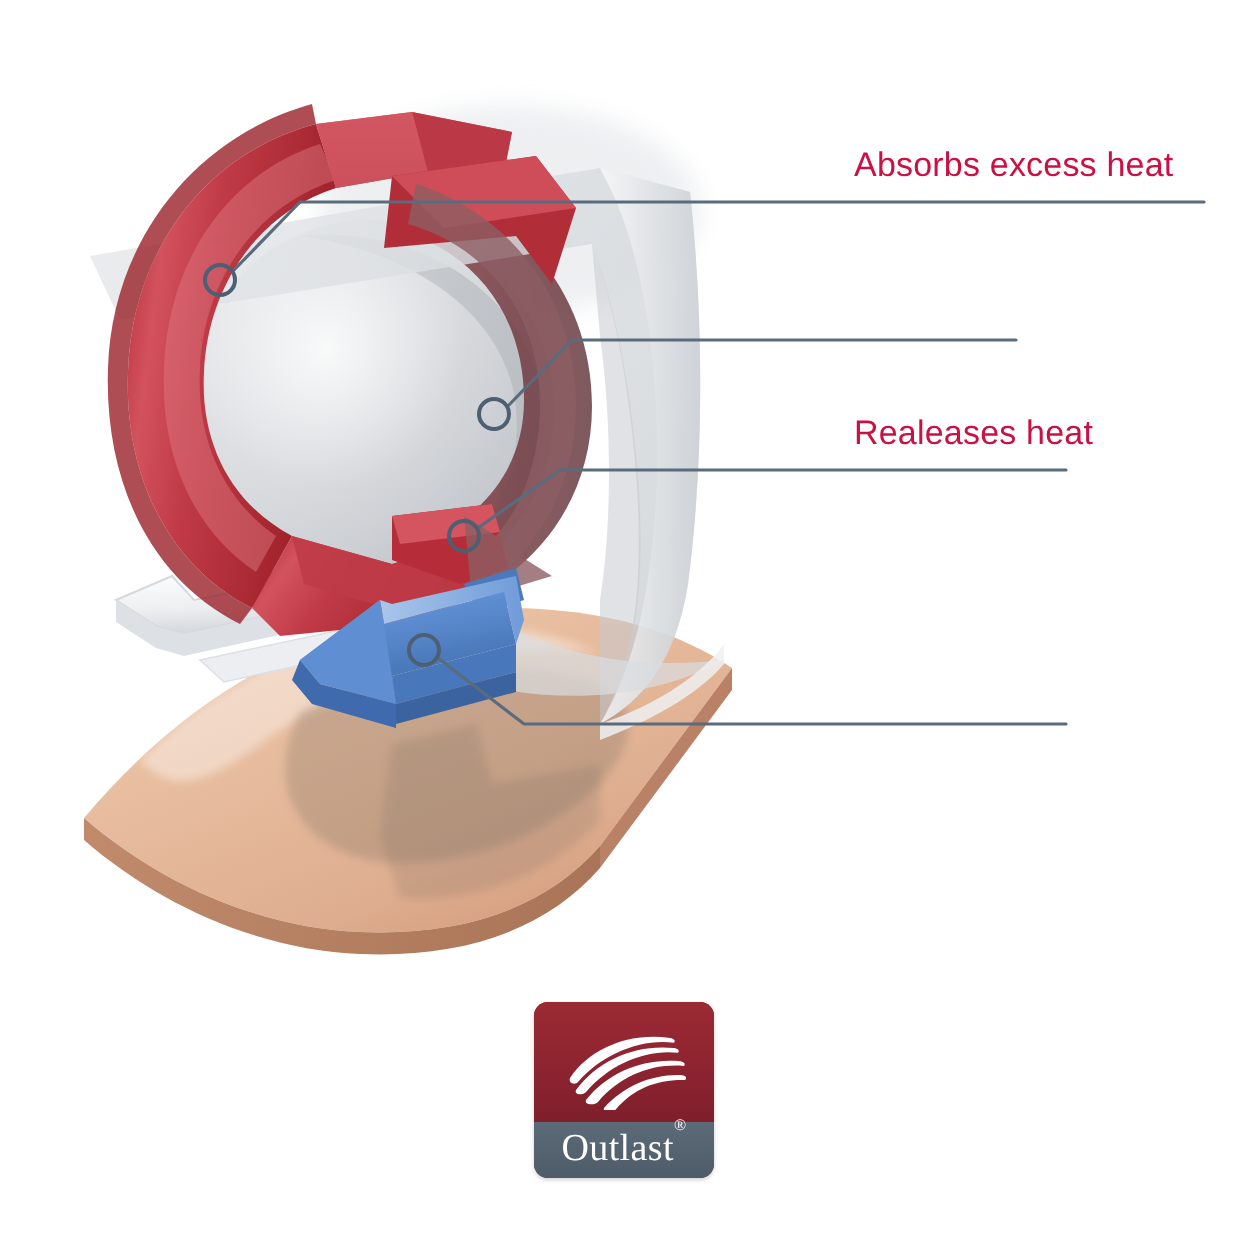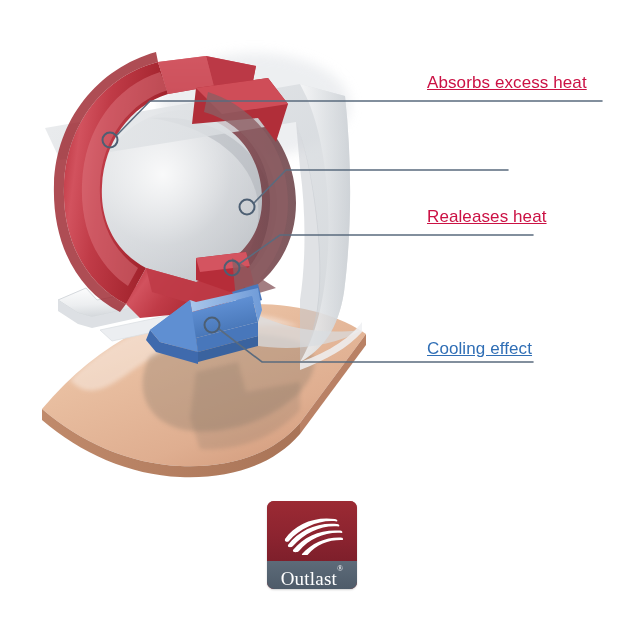--- a/index.html
+++ b/index.html
@@ -10,42 +10,41 @@
     overflow:hidden;
     position:relative;
   }
   #stage{position:absolute;left:0;top:0;width:625px;height:625px;}
   svg.layer{position:absolute;left:0;top:0;width:625px;height:625px;}
   .callout-label{
     position:absolute;
     font-size:17px;
     letter-spacing:.1px;
     white-space:nowrap;
-    text-decoration:underline;
   }
   .lbl-red{color:#cb1144;}
   .lbl-blue{color:#2f6eb5;}
   
   #logo{
     position:absolute;
     left:267px;top:501px;
     width:90px;height:88px;
     border-radius:7px;
     overflow:hidden;
     background:#8c2430;
     box-shadow:0 1px 2px rgba(0,0,0,.18);
   }
   #logo-top{
     position:absolute;left:0;top:0;width:100%;height:60px;
     background:linear-gradient(180deg,#9b2a33 0%,#8d2430 55%,#7e1f2b 100%);
   }
   #logo-bottom{
     position:absolute;left:0;bottom:0;width:100%;height:28px;
     background:linear-gradient(180deg,#5d6b79 0%,#4e5b69 100%);
-    display:flex;align-items:flex-end;justify-content:center;
+    display:flex;align-items:center;justify-content:center;
   }
   #logo-word{
     font-family:"Liberation Serif", serif;
     color:#ffffff;
     font-size:19px;
     line-height:1;
     letter-spacing:.2px;
     position:relative;
     top:-1px;
   }
@@ -264,21 +263,20 @@
       <circle cx="232" cy="268" r="7.5" fill="none" stroke="#4d5f73" stroke-width="2"></circle>
       <circle cx="212" cy="325" r="7.5" fill="none" stroke="#4d5f73" stroke-width="2"></circle>
     </g>
   </svg>
 
   <div class="callout-label lbl-red" style="left:427px;top:73px;">Absorbs excess heat</div>
 
 
   <div class="callout-label lbl-red" style="left:427px;top:207px;">Realeases heat</div>
 
-  <div class="callout-label lbl-blue" style="left:427px;top:339px;">Cooling effect</div>
 
   <div id="logo">
     <div id="logo-top">
       <svg id="logo-swoosh" viewBox="0 0 62 44">
         <g fill="#ffffff">
           <path d="M4 28 C 14 13 34 5 54 8 C 56 8.4 57 9.4 56 10.4 C 40 8 20 16 8 30 C 6.4 31.8 3 30.6 4 28 Z"></path>
           <path d="M7 34 C 18 19 37 11 56 13 C 58 13.3 59 14.4 58 15.4 C 42 13.6 24 21 12 35 C 10.4 36.8 6 36.6 7 34 Z"></path>
           <path d="M12 39 C 23 25 41 18 59 19.6 C 61 19.9 62 21 61 22 C 45 20.6 29 27 18 40 C 16.4 41.8 11 41.6 12 39 Z"></path>
           <path d="M21 43 C 31 32 45 26 60 26.6 C 62 26.8 62.6 28 61.6 29 C 48 28.6 36 33 27 43.6 C 25.6 45.2 20 45.4 21 43 Z"></path>
         </g>

